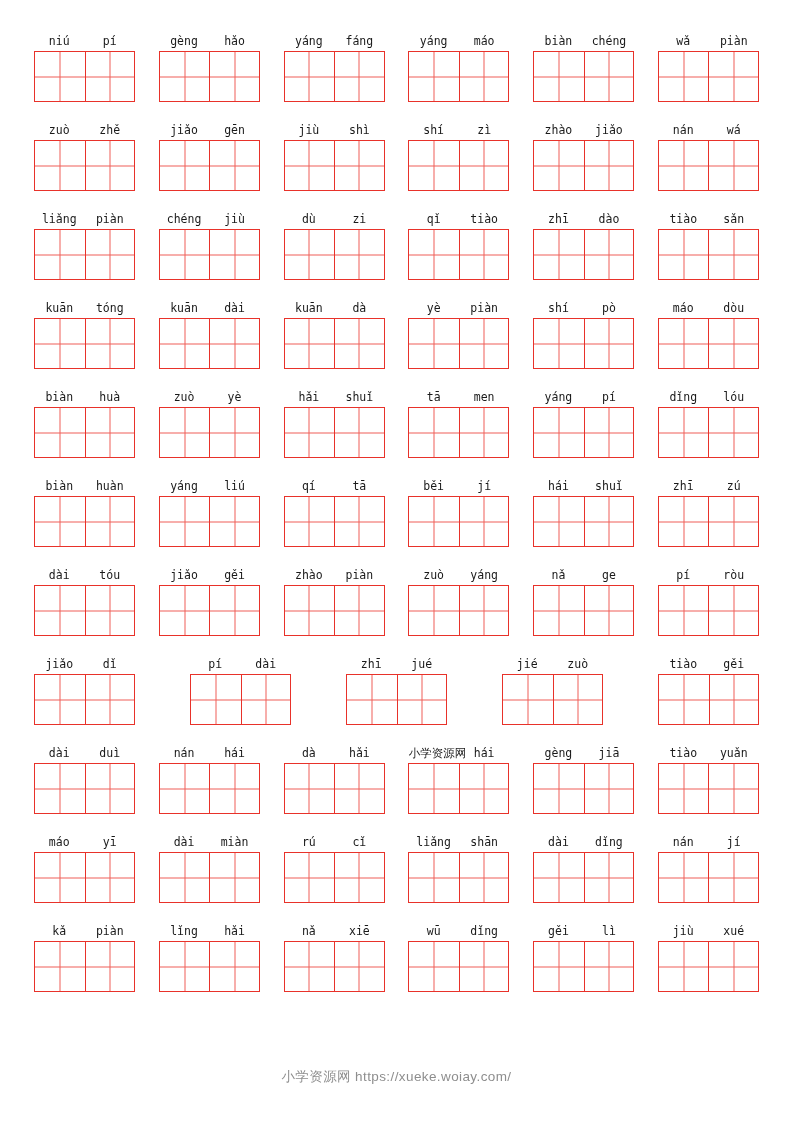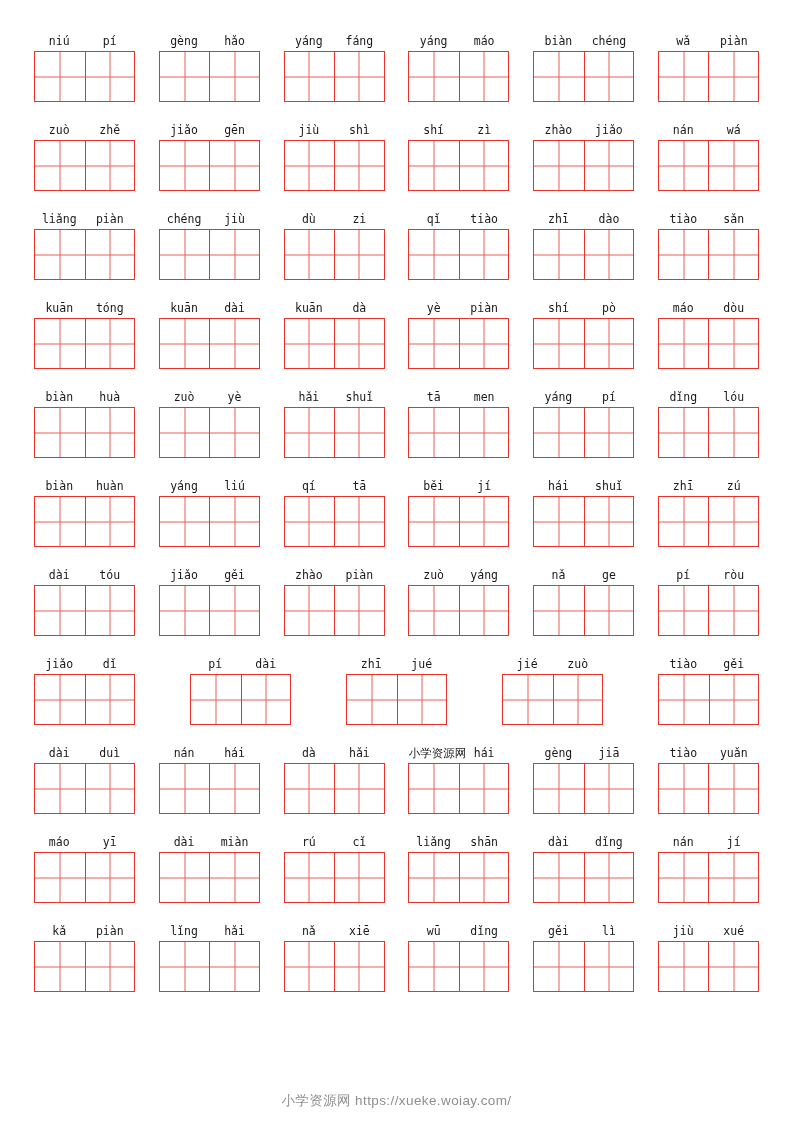--- a/index.html
+++ b/index.html
@@ -98,21 +98,20 @@
   .footer {
     position: absolute;
     left: 0;
     right: 0;
     top: 1068px;
     text-align: center;
     font-family: "Liberation Sans", sans-serif;
     font-size: 13.5px;
     color: #8e8e8e;
     letter-spacing: 0.4px;
-    margin-top: 24px;
   }
 </style>
 </head>
 <body>
 
 <div class="sheet">
   <div class="grid-rows">
       <div class="row">
         <div class="cell-group">
           <div class="pinyin-line">

